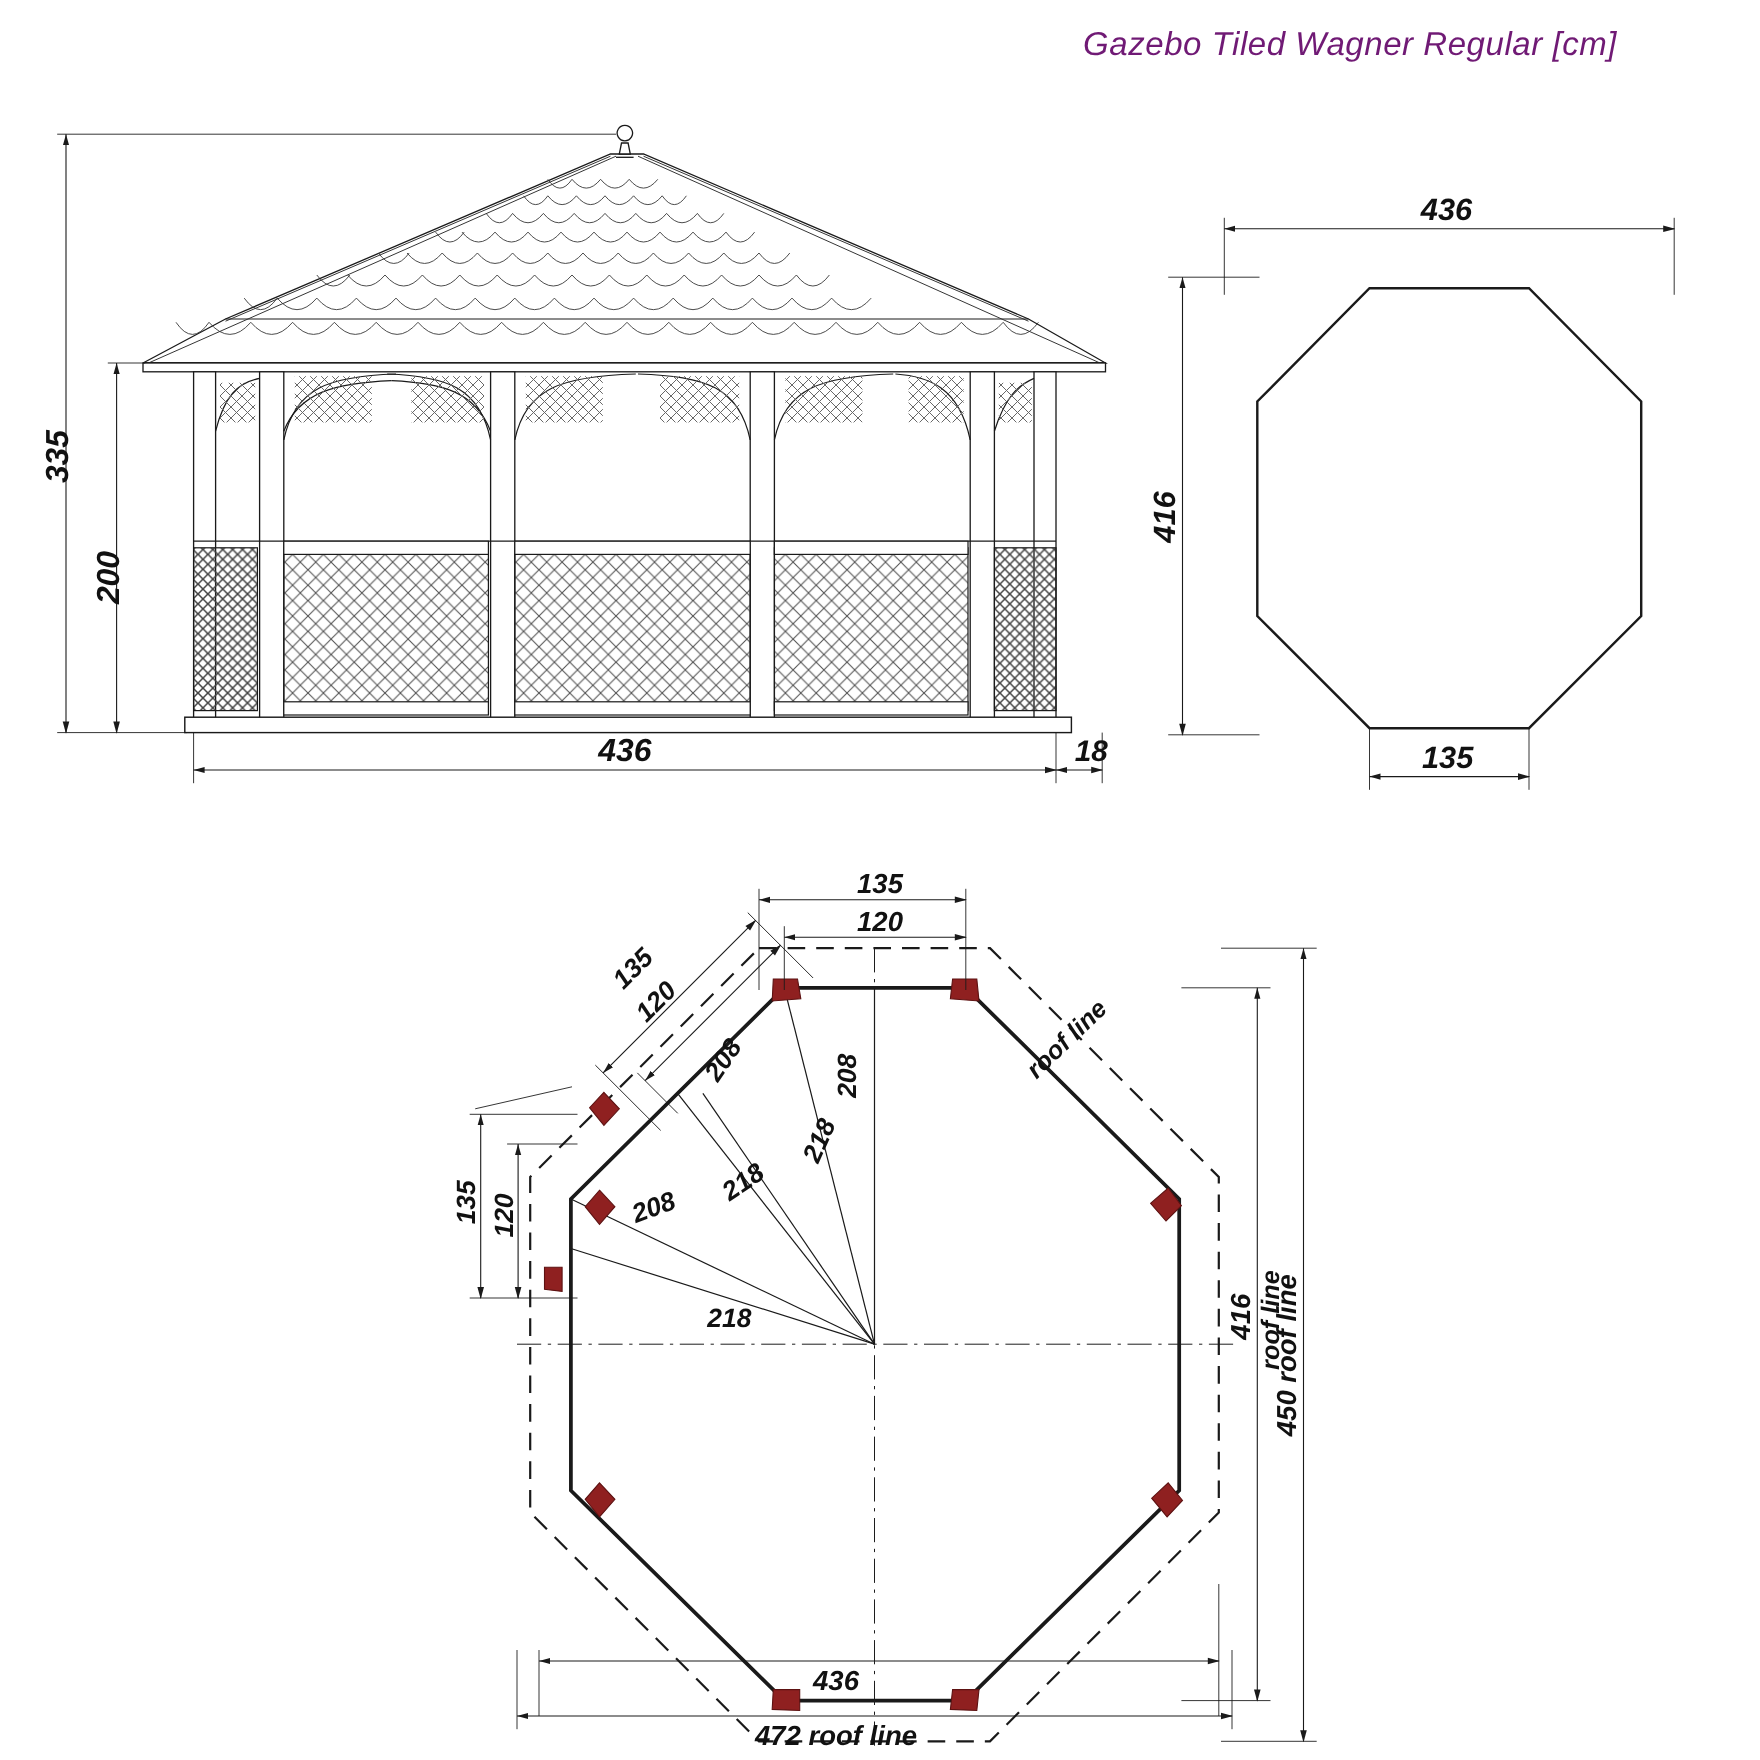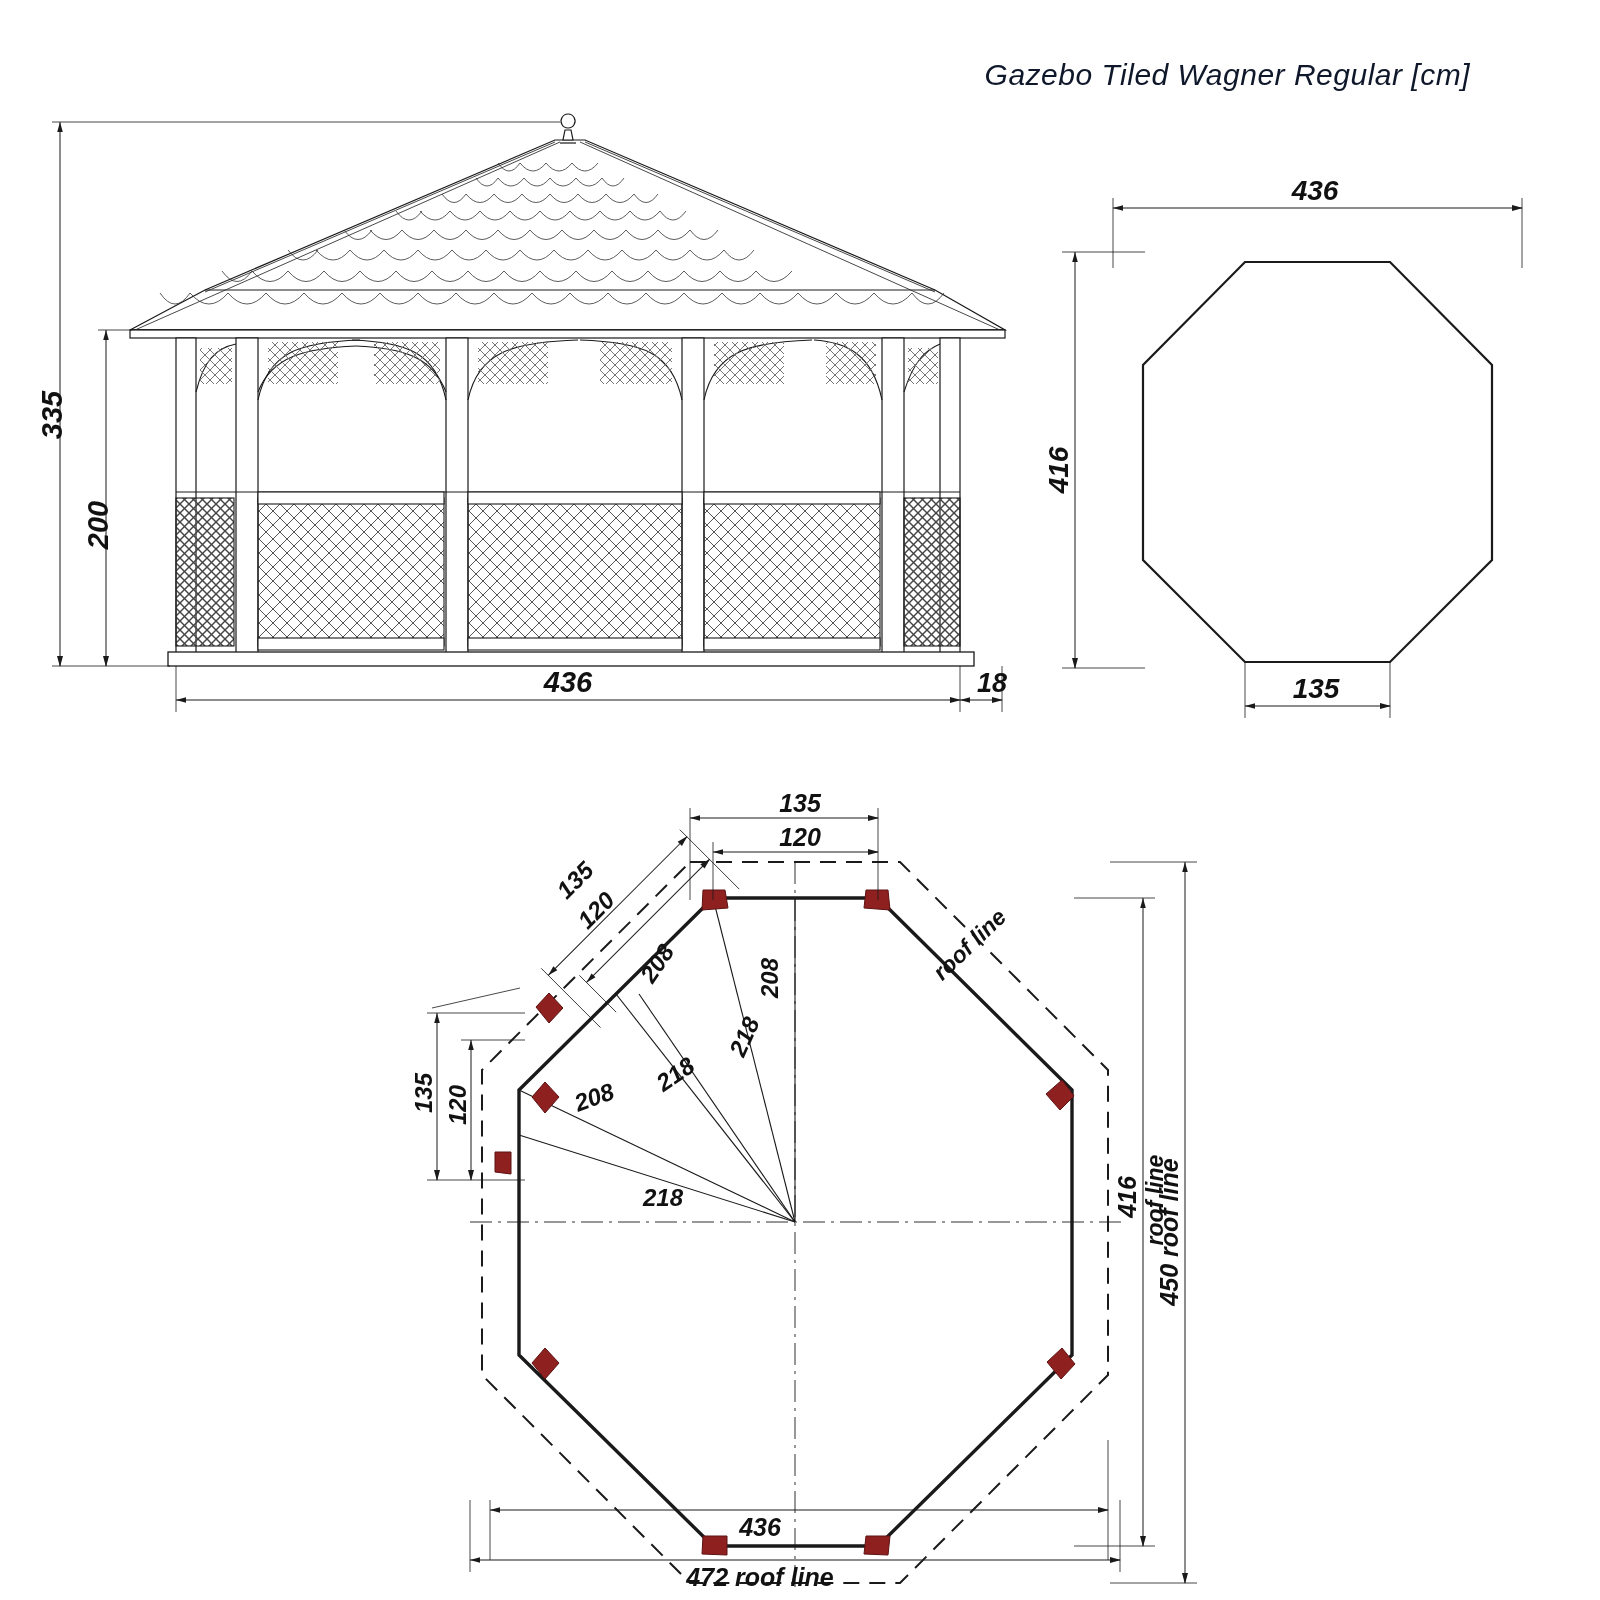--- a/index.html
+++ b/index.html
@@ -1,17 +1,17 @@
 <!DOCTYPE html>
 <html><head>
 <meta charset="utf-8">
 <style>
   html,body{margin:0;padding:0;background:#ffffff;}
   body{width:1600px;height:1600px;position:relative;font-family:"Liberation Sans",sans-serif;color:#1a1a1a;overflow:hidden;}
-  .title{position:absolute;top:24px;right:130px;font-size:30px;font-style:italic;letter-spacing:.5px;color:#0f172a;white-space:nowrap;margin-top:34px;}
+  .title{position:absolute;top:24px;right:130px;font-size:30px;font-style:italic;letter-spacing:.5px;color:#701a75;white-space:nowrap;}
   svg{position:absolute;left:0;top:0;}
   .dimtxt{font-family:"Liberation Sans",sans-serif;font-weight:bold;font-style:italic;fill:#111;}
 </style>
 </head>
 <body>
 
 <div class="title">Gazebo Tiled Wagner Regular [cm]</div>
 
 <svg width="1600" height="1600" viewBox="0 0 1600 1600">
   <defs>

